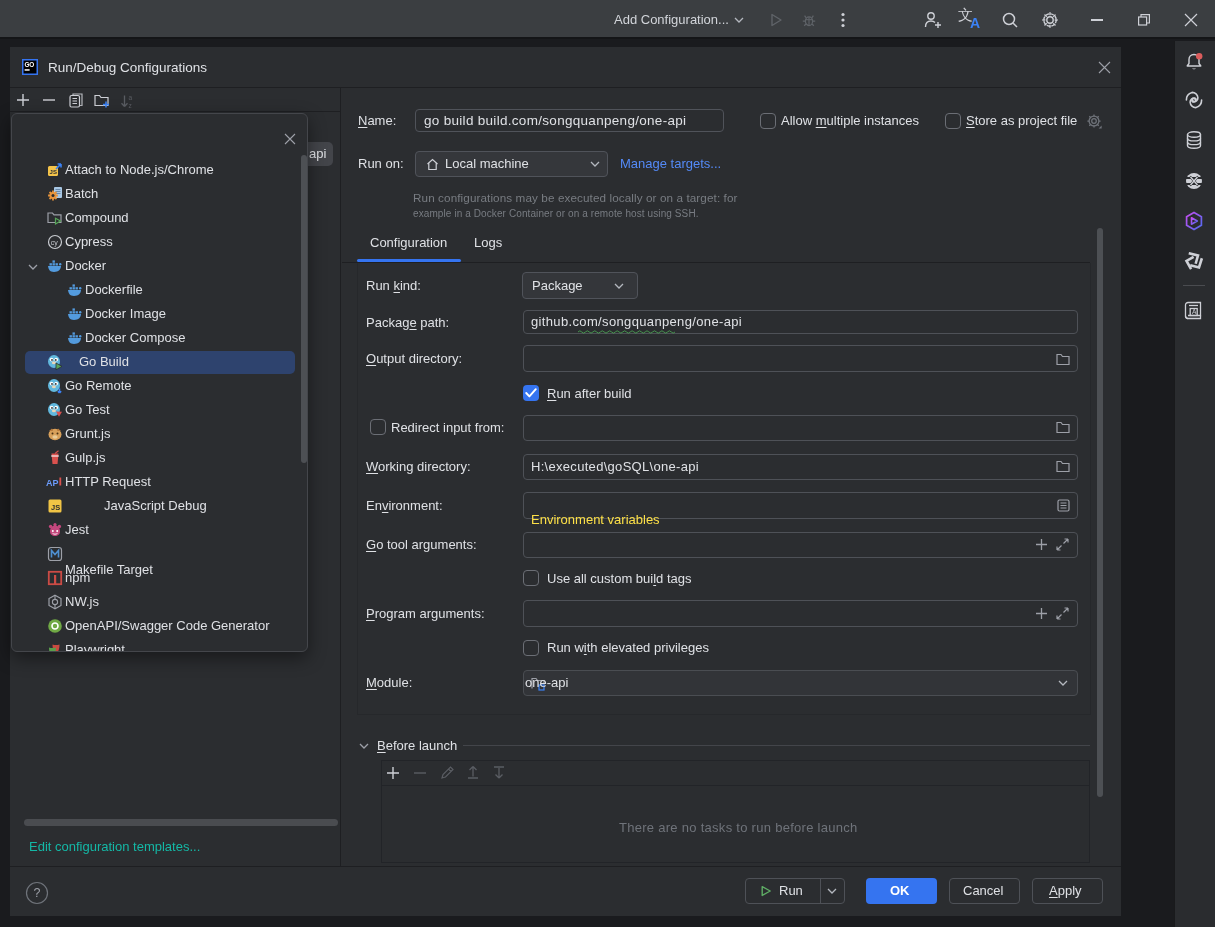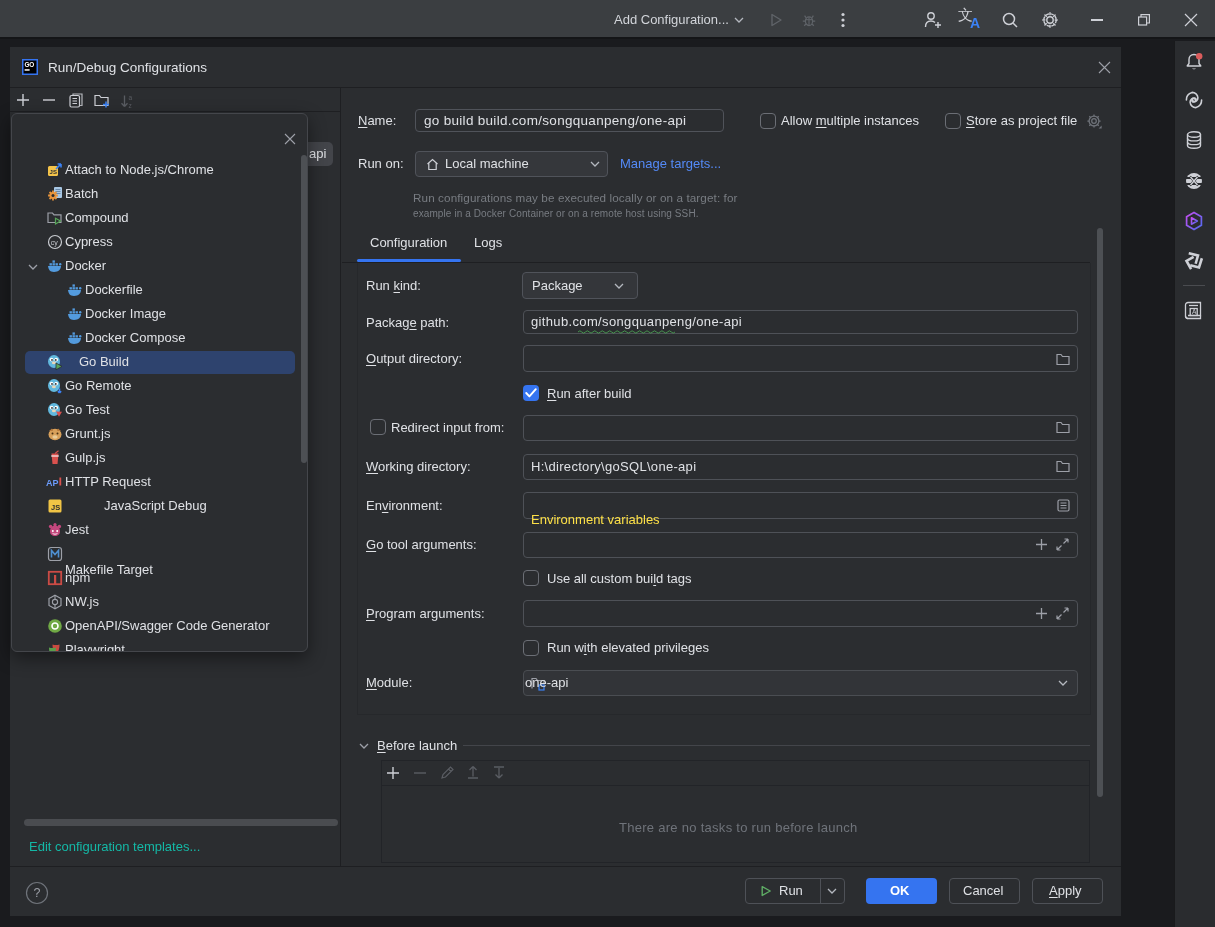--- a/index.html
+++ b/index.html
@@ -416,21 +416,21 @@
 
 <div class="cb" style="left:370px;top:419px;"></div>
 <div class="lbl" style="left:391px;top:419px;">Redirect input from:</div>
 <div class="inp" style="left:523px;top:415px;width:555px;height:26px;"></div>
 <svg width="14" height="13" style="left:1056px;top:421px;" viewBox="0 0 14 13">
     <path d="M1 11.5V1.5h4l1.5 2h6.5v8z" stroke="#9DA0A8" stroke-width="1.2" fill="none"></path>
   </svg>
 
 <div class="lbl" style="left:366px;top:458px;"><u>W</u>orking directory:</div>
 <div class="inp" style="left:523px;top:454px;width:555px;height:26px;"></div>
-<div class="lbl" style="left:531px;top:458px;letter-spacing:0.3px;">H:\directory\goSQL\one-api</div>
+<div class="lbl" style="left:531px;top:458px;letter-spacing:0.3px;">H:\executed\goSQL\one-api</div>
 <svg width="14" height="13" style="left:1056px;top:460px;" viewBox="0 0 14 13">
     <path d="M1 11.5V1.5h4l1.5 2h6.5v8z" stroke="#9DA0A8" stroke-width="1.2" fill="none"></path>
   </svg>
 
 <div class="lbl" style="left:366px;top:497px;">En<u>v</u>ironment:</div>
 <div class="inp" style="left:523px;top:492px;width:555px;height:27px;"></div>
 <div class="lbl" style="left:531px;top:497px;color:#fde047;margin-top:14px;">Environment variables</div>
 <svg width="13" height="13" style="left:1057px;top:499px;" viewBox="0 0 13 13">
     <g stroke="#9DA0A8" stroke-width="1.2" fill="none">
       <rect x="1" y="1" width="11" height="11" rx="1.5"></rect>

